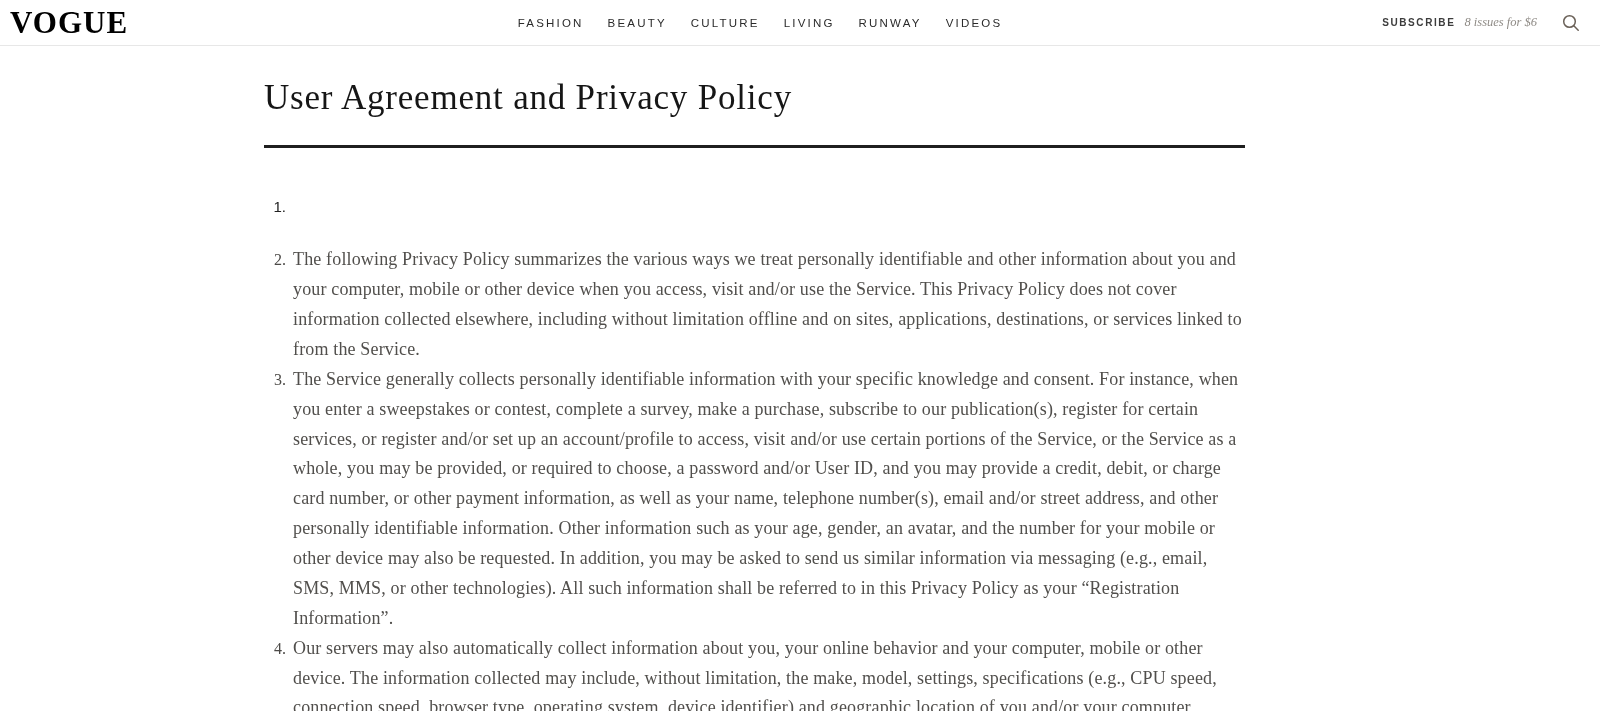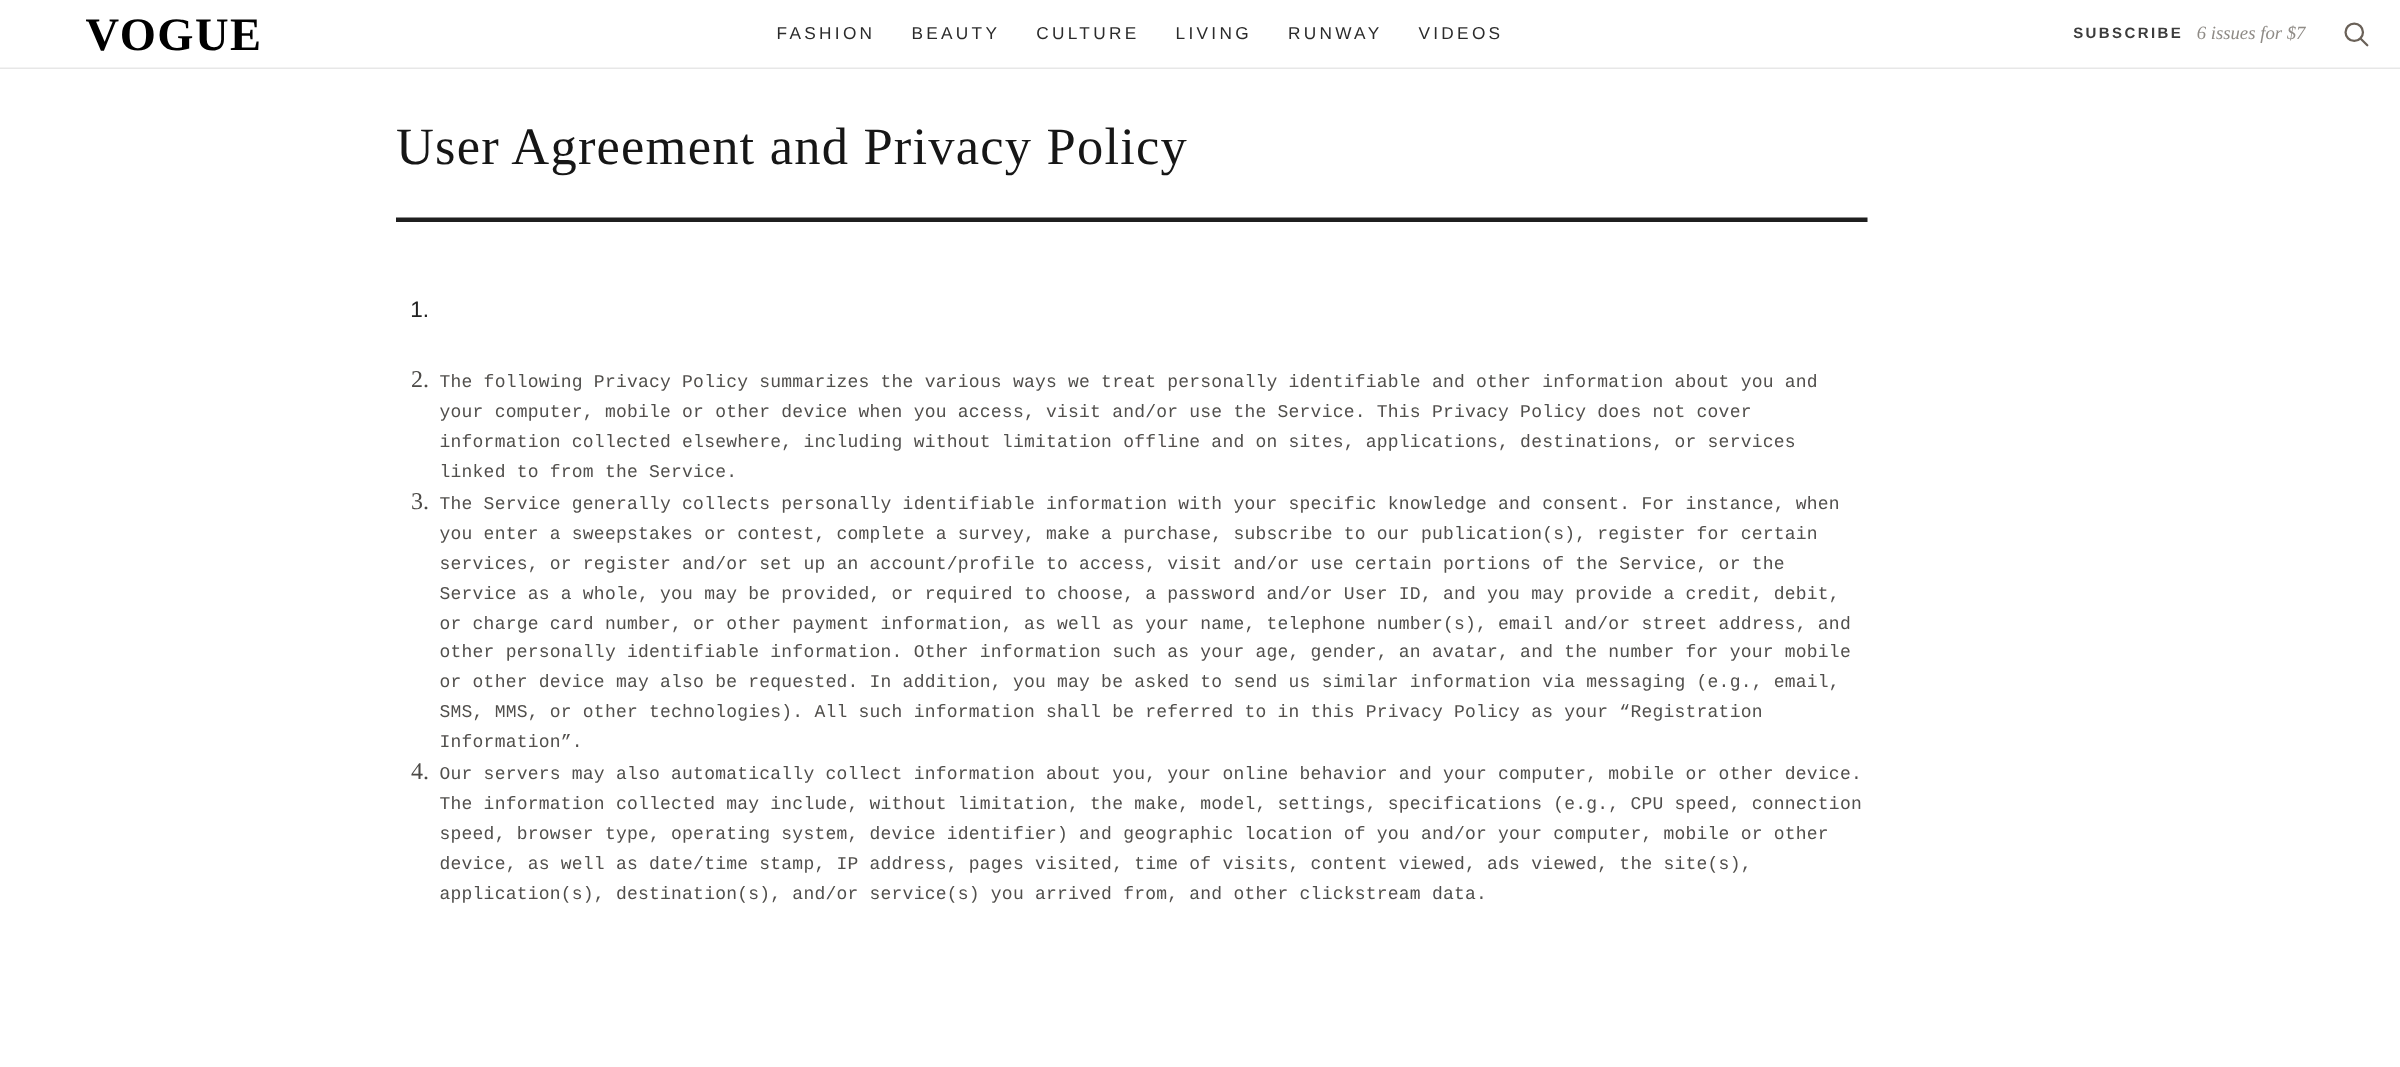--- a/index.html
+++ b/index.html
@@ -27,21 +27,20 @@
   }
   .logo {
     font-family: "Liberation Serif", serif;
     font-weight: 700;
     font-size: 31px;
     letter-spacing: 1px;
     color: #000000;
     line-height: 1;
     cursor: pointer;
     user-select: none;
-    margin-left: 47px;
   }
   .primary-nav {
     position: absolute;
     left: 47.5%;
     transform: translateX(-50%);
     display: flex;
     align-items: center;
     gap: 0;
     white-space: nowrap;
   }
@@ -147,22 +146,22 @@
     font-weight: 500;
     letter-spacing: 0.6px;
     color: #1d1d1d;
     text-transform: uppercase;
     line-height: 1.3;
   }
   li.section-para {
     margin-bottom: 0;
   }
   .para-text {
-    font-family: Liberation Mono, monospace;
-    font-size: 12px;
+    font-family: Liberation Serif, serif;
+    font-size: 18px;
     line-height: 1.66;
     letter-spacing: 0.15px;
     color: #514f4c;
   }
 </style>
 </head>
 <body>
 
 <div class="page">
 
@@ -173,21 +172,21 @@
       <a>FASHION</a>
       <a>BEAUTY</a>
       <a>CULTURE</a>
       <a>LIVING</a>
       <a>RUNWAY</a>
       <a>VIDEOS</a>
     </nav>
 
     <div class="header-right">
       <span class="subscribe-label">SUBSCRIBE</span>
-      <span class="subscribe-offer">6 issues for $7</span>
+      <span class="subscribe-offer">8 issues for $6</span>
       <button class="search-btn" aria-label="Search">
         <svg width="18" height="18" viewBox="0 0 18 18">
           <circle cx="7.5" cy="7.5" r="5.8" fill="none" stroke="#6a6158" stroke-width="1.5"></circle>
           <line x1="11.8" y1="11.8" x2="16.2" y2="16.2" stroke="#6a6158" stroke-width="1.5" stroke-linecap="round"></line>
         </svg>
       </button>
     </div>
   </header>
 
   <main class="content">

